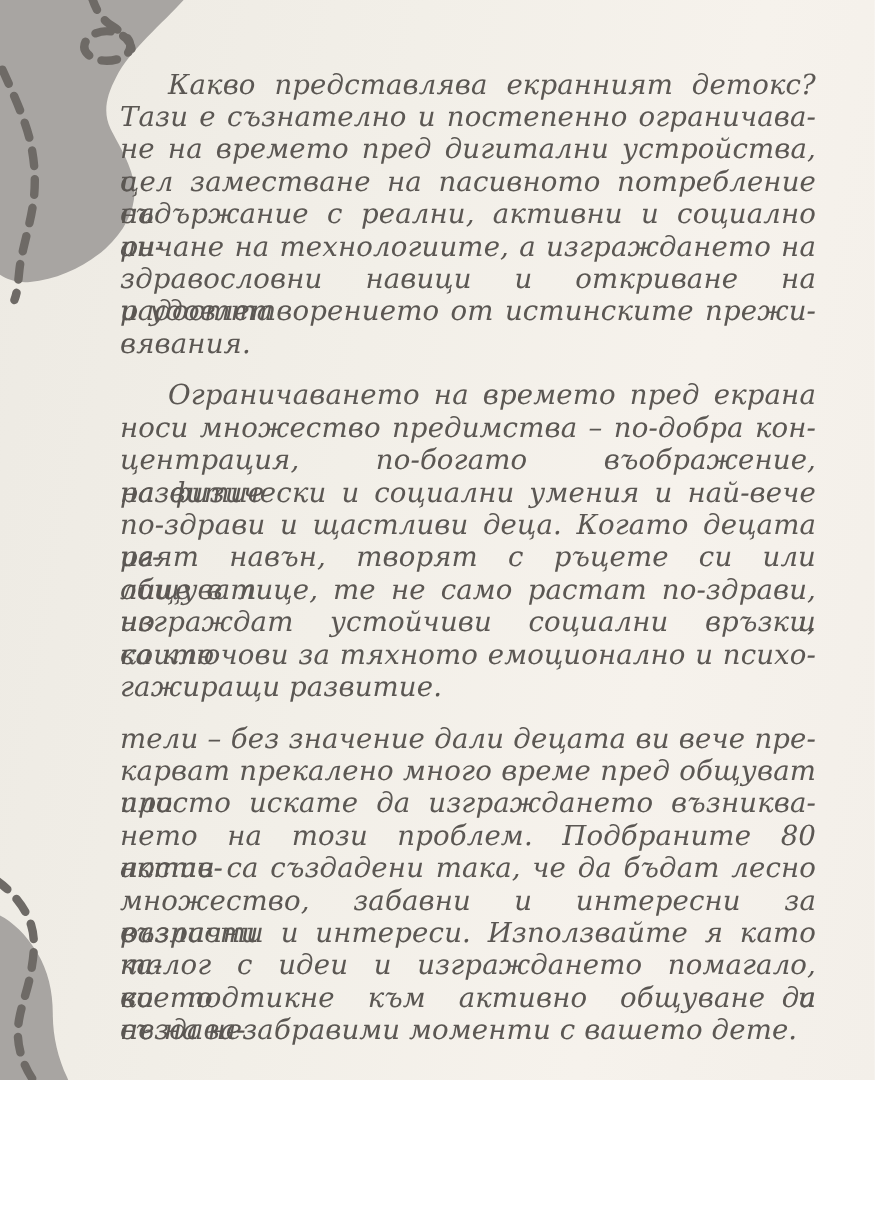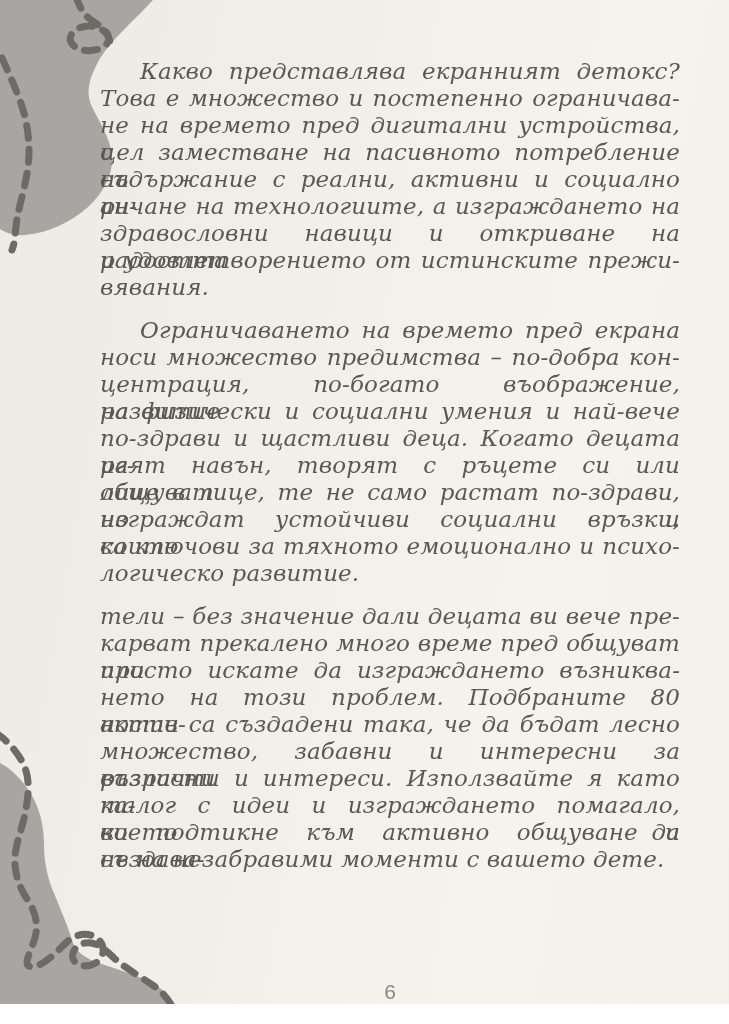--- a/index.html
+++ b/index.html
@@ -1,19 +1,19 @@
 <!DOCTYPE html>
 <html style="--blob-color: #a8a5a2; --dash-color: #6e6a66; --text-color: #5b5753; --page-number-color: #8b8784;"><head>
 <meta charset="utf-8">
 <style>
   html, body { margin: 0; padding: 0; }
   .page {
     position: relative;
     width: 729px;
-    height: 1004px;
+    height: 900px;
     overflow: hidden;
     background: linear-gradient(100deg, #edeae3 0%, #f2efe8 40%, #f6f2ec 72%, #f3efe9 100%);
     font-family: "DejaVu Serif", serif;
   }
   .decor-svg {
     position: absolute;
     left: 0; top: 0;
     width: 729px; height: 1024px;
   }
   .dash-path {
@@ -74,40 +74,40 @@
              C14 872 19 887 27 899 C34 909 38 921 36 933 C34 945 27 956 27 962
              C27 968 33 968 41 964 C52 958 60 948 68 941 C77 933 90 932 98 939
              C105 945 105 956 97 962 C89 968 77 967 73 959 C71 952 76 945 85 943
              C97 941 105 950 114 958 C125 968 141 977 154 986 C164 993 171 1003 175 1012
              C177 1017 178 1021 178 1025" stroke="#6e6a66"></path>
   </svg>
 
   <div class="text-block">
       <div class="para">
         <div class="line first">Какво представлява екранният детокс?</div>
-        <div class="line">Това е множество и постепенно ограничава-</div>
+        <div class="line">Тази е съзнателно и постепенно ограничава-</div>
         <div class="line">не на времето пред дигитални устройства, с</div>
         <div class="line">цел заместване на пасивното потребление на</div>
         <div class="line">съдържание с реални, активни и социално ан-</div>
         <div class="line">ричане на технологиите, а изграждането на</div>
         <div class="line">здравословни навици и откриване на радостта</div>
         <div class="line">и удовлетворението от истинските прежи-</div>
         <div class="line last">вявания.</div>
       </div>
       <div class="para">
         <div class="line first">Ограничаването на времето пред екрана</div>
         <div class="line">носи множество предимства – по-добра кон-</div>
         <div class="line">центрация, по-богато въображение, развитие</div>
         <div class="line">на физически и социални умения и най-вече</div>
         <div class="line">по-здрави и щастливи деца. Когато децата иг-</div>
         <div class="line">раят навън, творят с ръцете си или общуват</div>
         <div class="line">лице в лице, те не само растат по-здрави, но и</div>
         <div class="line">изграждат устойчиви социални връзки, които</div>
         <div class="line">са ключови за тяхното емоционално и психо-</div>
-        <div class="line last">логическо развитие.</div>
+        <div class="line last">гажиращи развитие.</div>
       </div>
       <div class="para">
         <div class="line">тели – без значение дали децата ви вече пре-</div>
         <div class="line">карват прекалено много време пред общуват или</div>
         <div class="line">просто искате да изграждането възниква-</div>
         <div class="line">нето на този проблем. Подбраните 80 актив-</div>
         <div class="line">ности са създадени така, че да бъдат лесно</div>
         <div class="line">множество, забавни и интересни за различни</div>
         <div class="line">възрасти и интереси. Използвайте я като ка-</div>
         <div class="line">талог с идеи и изграждането помагало, което да</div>

